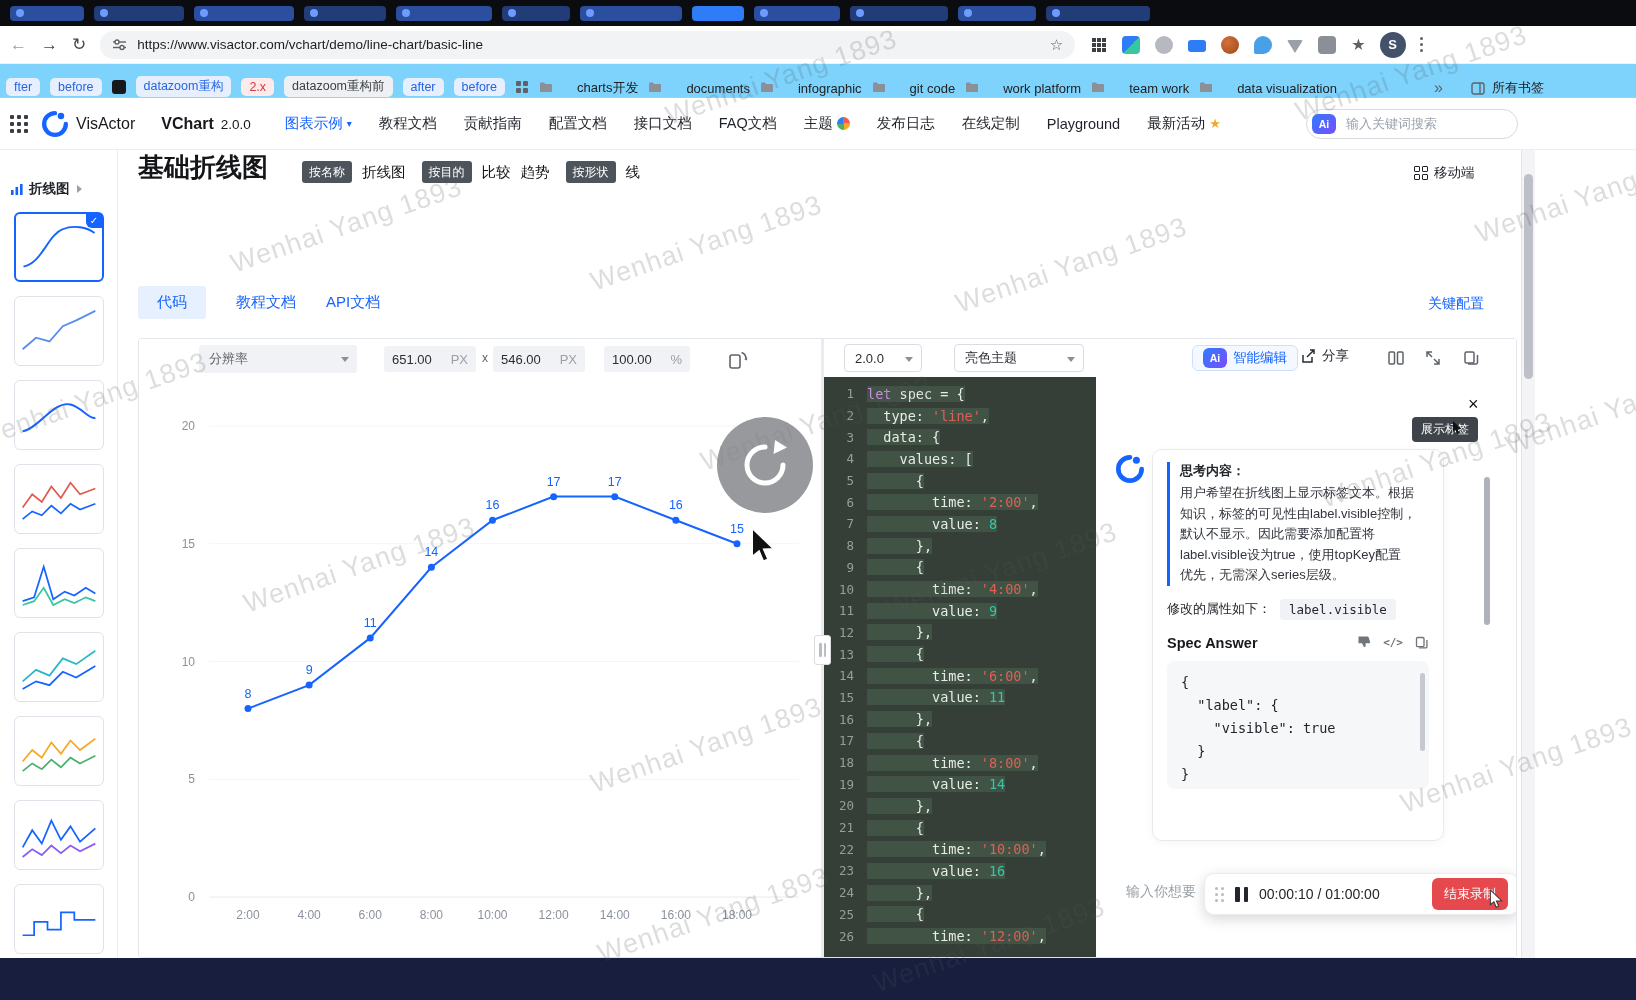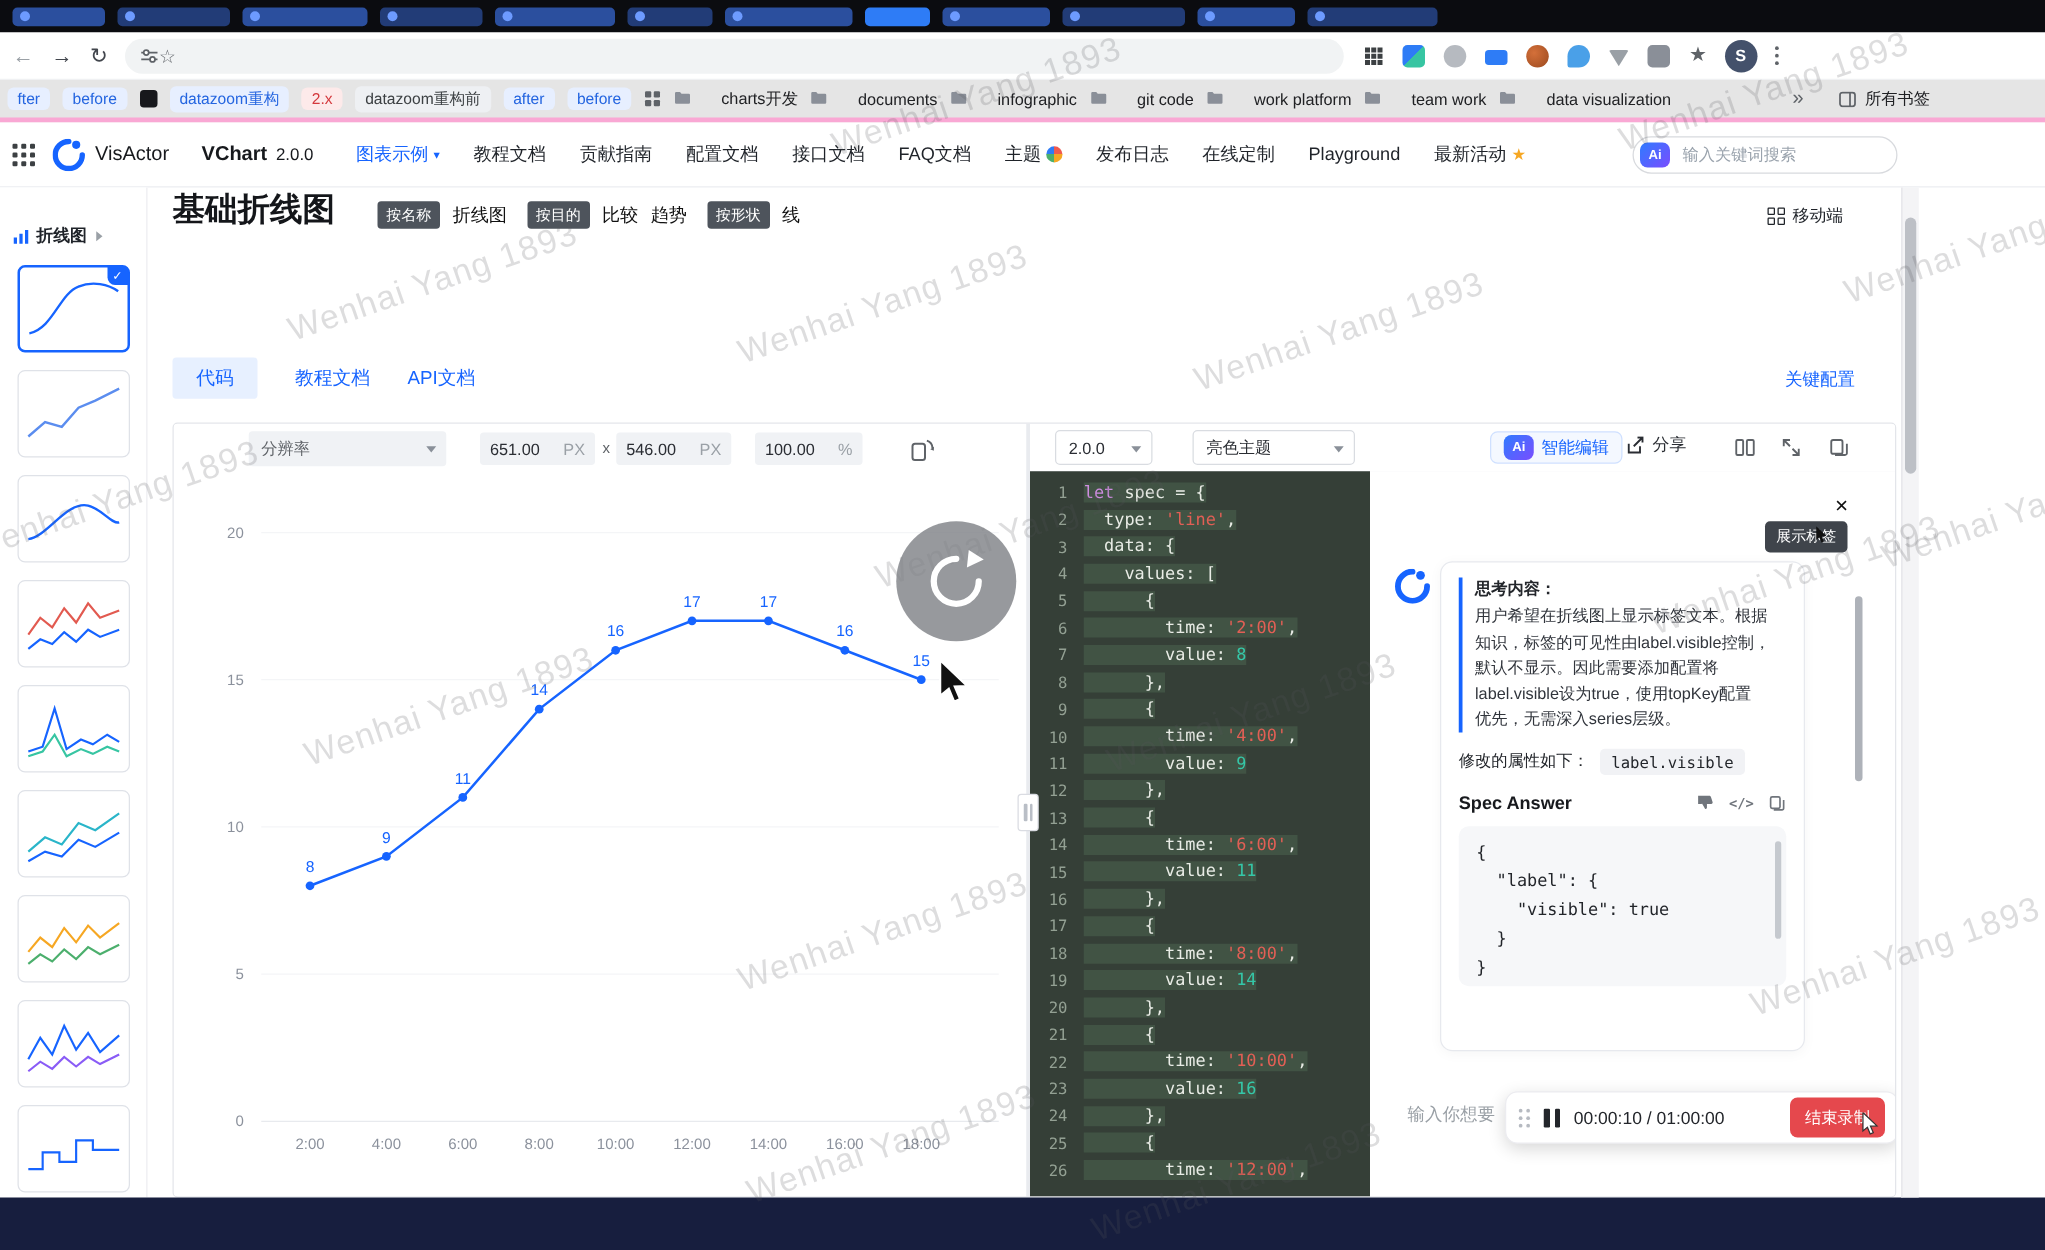--- a/index.html
+++ b/index.html
@@ -28,21 +28,21 @@
   .ext.ball{background:radial-gradient(circle at 35% 35%,#d4703a,#9c4a1f);border-radius:50%;}
   .ext.bird{background:#4aa0e8;border-radius:50% 50% 50% 10%;}
   .ext.vmark{width:0;height:0;border-left:8px solid transparent;border-right:8px solid transparent;border-top:13px solid #9aa0a6;border-radius:2px;background:transparent;margin-top:3px;}
   .ext.puzzle{background:#8a8f98;border-radius:4px;}
   .ext.starbadge{background:transparent;color:#5f6368;font-size:16px;width:auto;height:auto;line-height:18px;}
   .avatar{width:26px;height:26px;border-radius:50%;background:#44516b;color:#fff;font-size:13px;font-weight:bold;display:flex;align-items:center;justify-content:center;margin-left:14px;}
   .kebab{display:flex;flex-direction:column;gap:2.5px;margin-left:14px;}
   .kebab i{width:3.5px;height:3.5px;border-radius:50%;background:#5f6368;}
 
   
-  .bookmarksbar{position:absolute;left:0;top:64px;width:1636px;height:34px;background:#e5e5e5;border-bottom:4px solid #f9a8d4;display:flex;align-items:center;gap:10px;box-sizing:border-box;padding:0 92px 0 6px;}
+  .bookmarksbar{position:absolute;left:0;top:64px;width:1636px;height:34px;background:#7dd3fc;border-bottom:1px solid #f9a8d4;display:flex;align-items:flex-end;gap:10px;box-sizing:border-box;padding:0 92px 0 6px;}
   .bm-chips,.bm-folders{display:flex;align-items:center;gap:10px;}
   .bm-chip{padding:2px 8px;border-radius:5px;font-size:12.5px;white-space:nowrap;cursor:default;}
   .bm-chip.blue{background:#e7efff;color:#2465e0;}
   .bm-chip.red{background:#fdeaea;color:#d4393d;}
   .bm-chip.gray{background:#eef0f3;color:#3c4043;}
   .bm-dark{width:14px;height:14px;background:#17181c;border-radius:3px;display:inline-block;}
   .bm-grid{display:inline-flex;}
   .bm-folder{display:inline-flex;align-items:center;gap:24px;font-size:13px;color:#202124;white-space:nowrap;}
   .bm-more{margin-left:auto;color:#5f6368;font-size:16px;}
   .bm-all{display:flex;align-items:center;gap:7px;font-size:13px;color:#202124;margin-left:18px;white-space:nowrap;}
@@ -221,20 +221,21 @@
     <span class="nav-ic back">←</span>
     <span class="nav-ic">→</span>
     <span class="nav-ic">↻</span>
     <div class="url-pill">
       <svg width="15" height="15" viewBox="0 0 15 15">
           <line x1="1" y1="5" x2="14" y2="5" stroke="#5f6368" stroke-width="1.4"></line>
           <circle cx="5" cy="5" r="2" fill="#fff" stroke="#5f6368" stroke-width="1.4"></circle>
           <line x1="1" y1="10.5" x2="14" y2="10.5" stroke="#5f6368" stroke-width="1.4"></line>
           <circle cx="10" cy="10.5" r="2" fill="#fff" stroke="#5f6368" stroke-width="1.4"></circle>
         </svg>
+      <span class="url-text">https://www.visactor.com/vchart/demo/line-chart/basic-line</span>
       <span class="url-star">☆</span>
     </div>
     <div class="ext-row">
       <svg width="16" height="16" viewBox="0 0 16 16">
           <g fill="#3c4043">
             <rect x="1" y="1" width="4" height="4"></rect>
             <rect x="6" y="1" width="4" height="4"></rect>
             <rect x="11" y="1" width="4" height="4"></rect>
             <rect x="1" y="6" width="4" height="4"></rect>
             <rect x="6" y="6" width="4" height="4"></rect>

